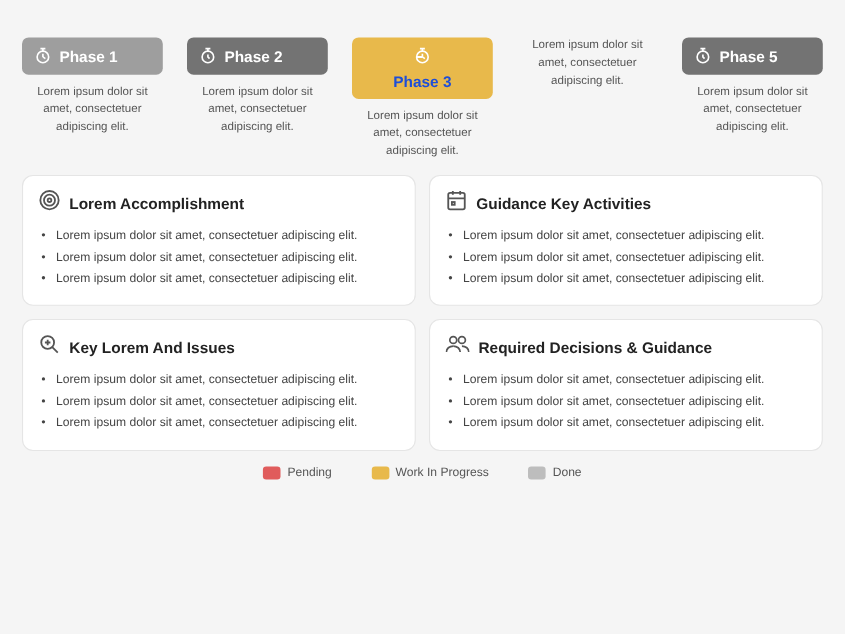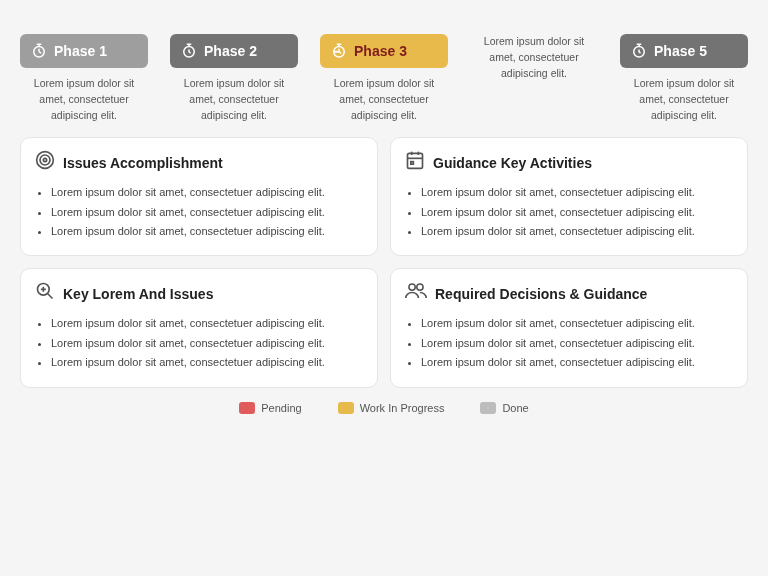--- a/index.html
+++ b/index.html
@@ -51,21 +51,21 @@
       font-weight: 600;
       cursor: pointer;
       border: none;
       color: #fff;
       justify-content: flex-start;
       margin-bottom: 8px;
     }
 
     .phase-btn.done { background: #9e9e9e; color: #fff; }
     .phase-btn.pending { background: #737373; color: #fff; }
-    .phase-btn.wip { background: #e8b94b; color: #7f1d1d; }
+    .phase-btn.wip { background: #e8b94b; color: #1d4ed8; flex-direction: column; }
 
     .phase-icon {
       font-size: 17px;
       display: flex;
       align-items: center;
     }
 
     .phase-desc {
       font-size: 10.5px;
       color: #555;
@@ -216,21 +216,21 @@
 
 <div class="bottom-grid">
 
 <div class="card">
       <div class="card-header">
         <span class="card-header-icon"><svg width="20" height="20" viewBox="0 0 24 24" fill="none" stroke="#555" stroke-width="2">
       <circle cx="12" cy="12" r="10"></circle>
       <circle cx="12" cy="12" r="6"></circle>
       <circle cx="12" cy="12" r="2"></circle>
     </svg></span>
-        <span>Issues Accomplishment</span>
+        <span>Lorem Accomplishment</span>
       </div>
       <ul>
         <li>Lorem ipsum dolor sit amet, consectetuer adipiscing elit.</li>
         <li>Lorem ipsum dolor sit amet, consectetuer adipiscing elit.</li>
         <li>Lorem ipsum dolor sit amet, consectetuer adipiscing elit.</li>
       </ul>
     </div>
     <div class="card">
       <div class="card-header">
         <span class="card-header-icon"><svg width="20" height="20" viewBox="0 0 24 24" fill="none" stroke="#555" stroke-width="2">

